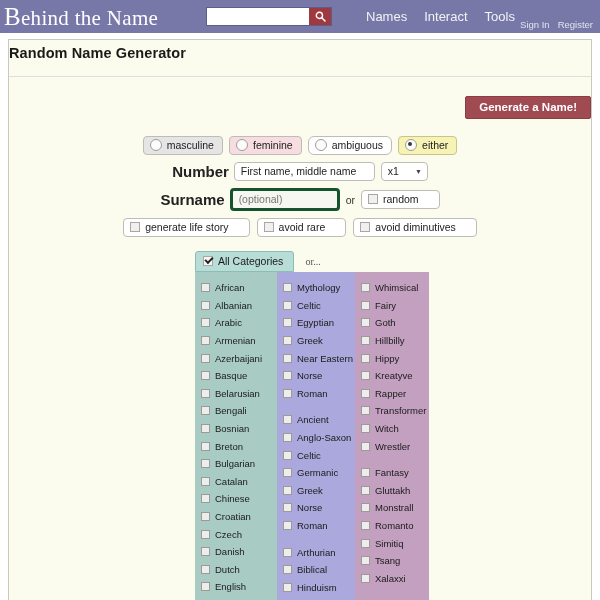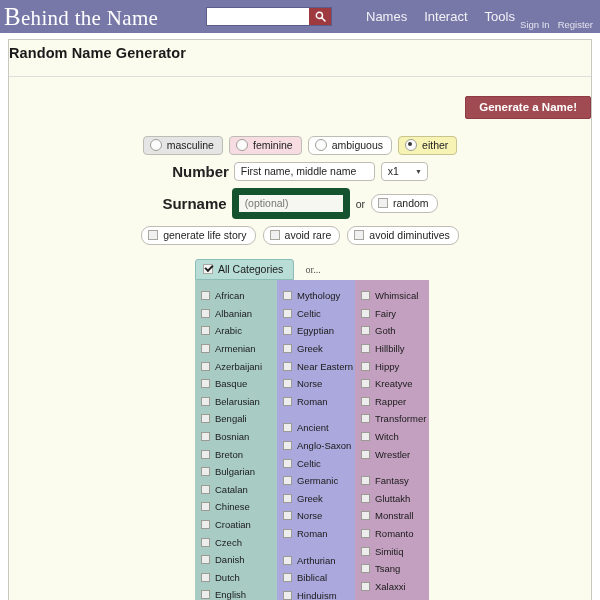--- a/index.html
+++ b/index.html
@@ -148,34 +148,34 @@
     font-size: 10.5px; color: #222;
     padding: 2px 5px 3px 6px;
     white-space: nowrap; cursor: pointer;
   }
   .sel .caret { margin-left: 10px; font-size: 7px; color: #444; }
   .sel-number { width: 128px; gap: 40px; }
   .sel-count  { width: 34px; margin-left: 6px; }
   .sel-count .caret { margin-left: 4px; }
 
   .txtin {
-    width: 92px; border: 7px solid #14532d; border-radius: 4px;
+    width: 92px; border: 3px solid #14532d; border-radius: 4px;
     background: #f7f7f2; color: #9a9a94;
     font-size: 10.5px; padding: 2px 6px 3px;
     font-family: "Liberation Sans", sans-serif;
     outline: none;
   }
   .ortxt { font-size: 10.5px; color: #333; margin: 0 6px; }
 
   .optrow { margin-top: 9px; }
   .optpill {
     display: inline-flex; align-items: center; gap: 5px;
-    border: 1px solid #bdbdb5; border-radius: 9px;
+    border: 1px solid #bdbdb5; border-radius: 4px;
     background: #ffffff; font-size: 10.5px; color: #222;
-    padding: 2px 8px 3px 6px; cursor: pointer; white-space: nowrap;
+    padding: 2px 20px 3px 6px; cursor: pointer; white-space: nowrap;
   }
   .optpill + .optpill { margin-left: 7px; }
 
   
   .allcatrow {
     display: flex; align-items: center;
     margin-top: 14px; padding-left: 186px;
   }
   .allcat {
     display: inline-flex; align-items: center; gap: 5px;

